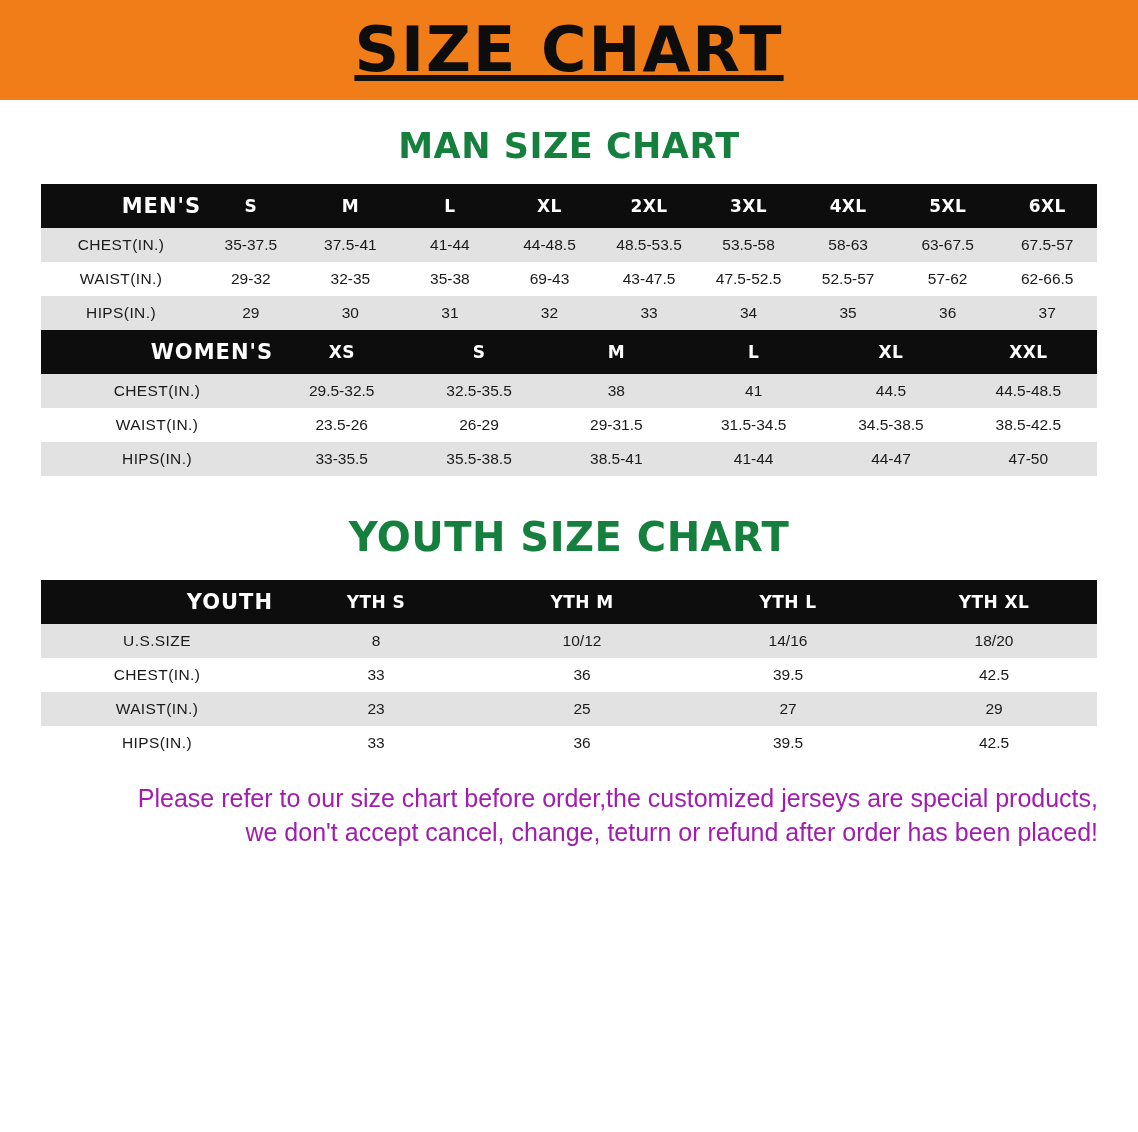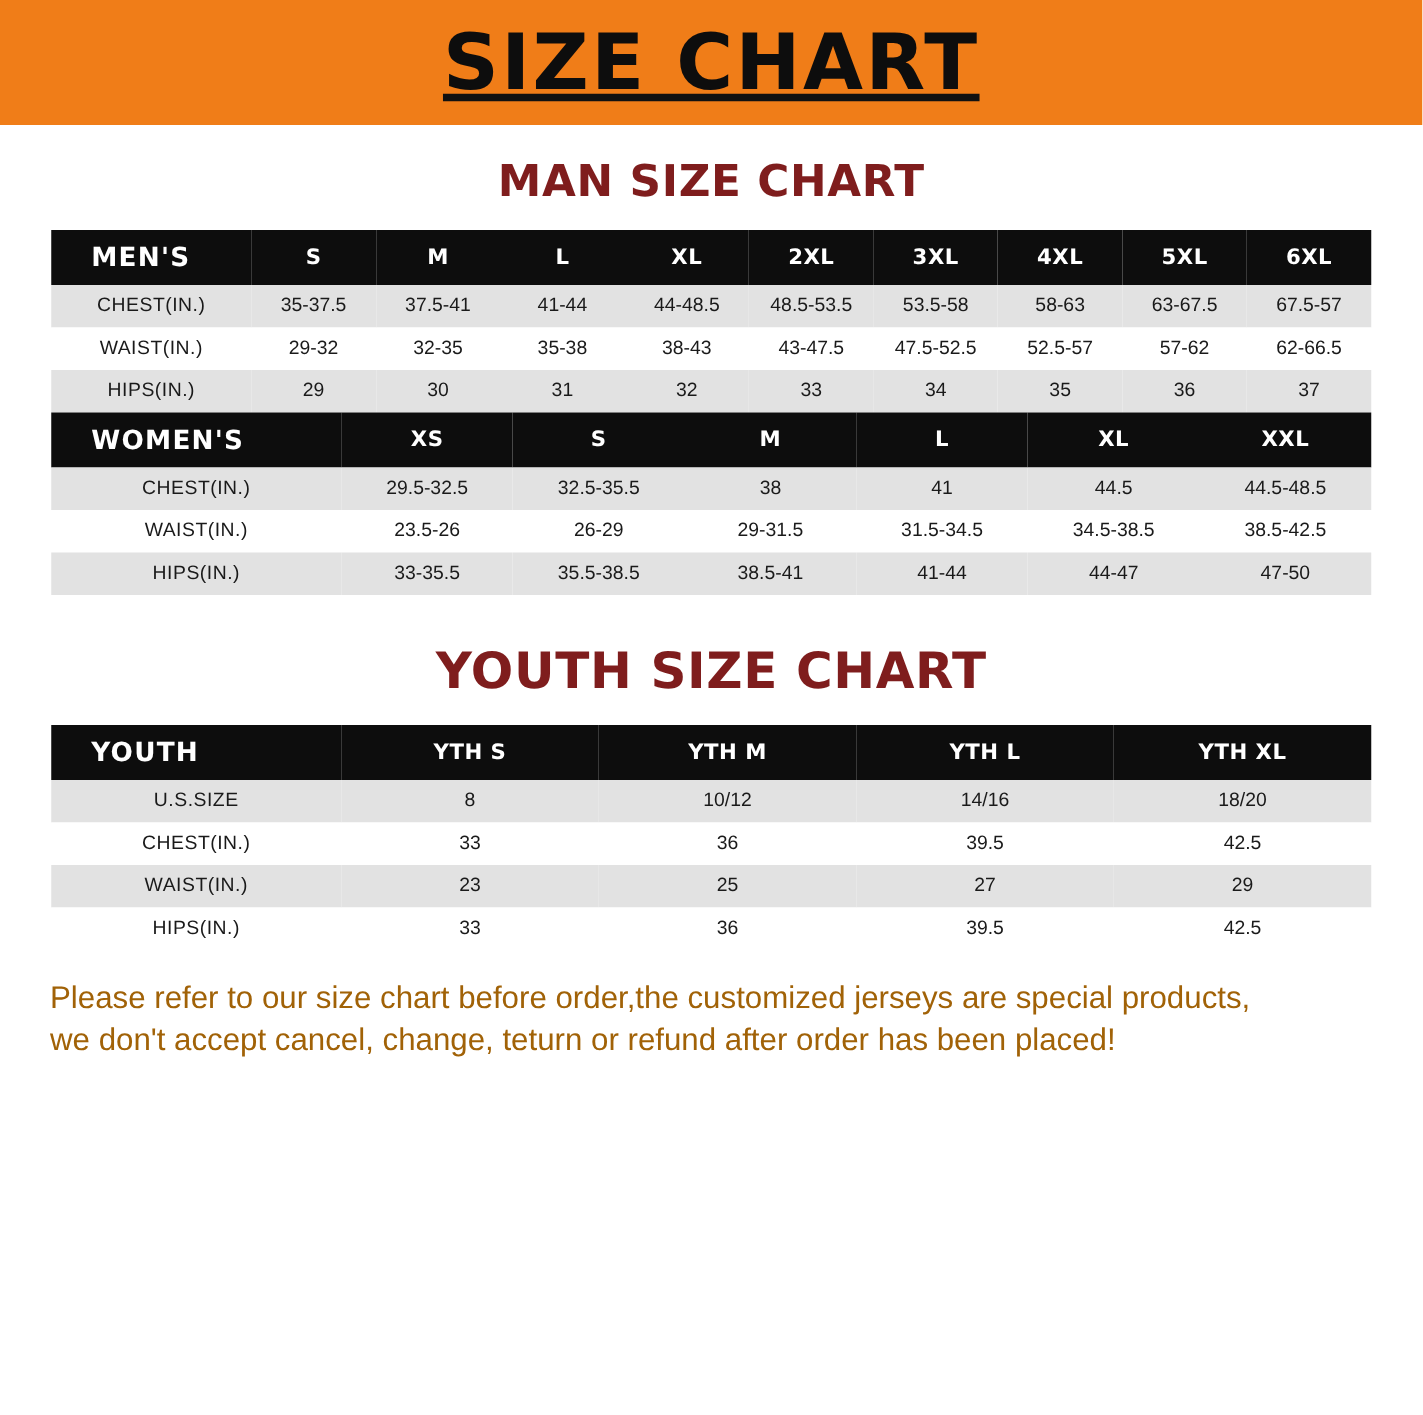--- a/index.html
+++ b/index.html
@@ -36,21 +36,21 @@
     font-size: 62px;
     letter-spacing: 2px;
     color: #0d0d0d;
     line-height: 1;
   }
   
   .section-heading {
     text-align: center;
     font-family: "DejaVu Sans", sans-serif;
     font-weight: bold;
-    color: #7f1d1d;
+    color: #15803d;
     letter-spacing: 0.5px;
   }
   .h-man { font-size: 35px; margin-top: 26px; margin-bottom: 18px; }
   .h-women { font-size: 35px; margin-top: 30px; margin-bottom: 20px; }
   .h-youth { font-size: 40px; margin-top: 38px; margin-bottom: 20px; }
 
   
   .tbl-wrap {
     margin: 0 41px;
   }
@@ -63,21 +63,21 @@
     background: #0d0d0d;
     color: #ffffff;
     font-family: "DejaVu Sans", sans-serif;
     font-weight: bold;
     padding: 10px 0;
     text-align: center;
     font-size: 17px;
     letter-spacing: 0.4px;
   }
   table.size thead th.rowlabel {
-    text-align: left;
+    text-align: right;
     padding-left: 32px;
     font-size: 21px;
     letter-spacing: 1px;
   }
   table.size tbody td {
     text-align: center;
     font-size: 15.5px;
     color: #1a1a1a;
     padding: 8px 0;
     font-family: "Liberation Sans", sans-serif;
@@ -106,25 +106,25 @@
   .youth thead th { font-size: 21px; padding: 16px 0; }
   .youth thead th.rowlabel { font-size: 24px; }
   .youth tbody td { font-size: 17px; padding: 14px 0; }
   .youth tbody td.rowlabel { font-size: 17px; }
   .youth col.c0 { width: 232px; }
   .youth col.cx { width: 206px; }
 
   
   .note {
     margin: 22px 40px 0 40px;
-    color: #a16207;
+    color: #a21caf;
     font-family: "Liberation Sans", sans-serif;
     font-size: 25px;
     line-height: 1.35;
-    text-align: left;
+    text-align: right;
   }
   .note div { white-space: nowrap; }
 </style>
 </head>
 <body>
 
 <div class="page">
 
   <div class="banner">
     <div class="banner-title">SIZE CHART</div>
@@ -170,21 +170,21 @@
           <td>53.5-58</td>
           <td>58-63</td>
           <td>63-67.5</td>
           <td>67.5-57</td>
         </tr>
         <tr class="plain">
           <td class="rowlabel">WAIST(IN.)</td>
           <td>29-32</td>
           <td>32-35</td>
           <td>35-38</td>
-          <td>38-43</td>
+          <td>69-43</td>
           <td>43-47.5</td>
           <td>47.5-52.5</td>
           <td>52.5-57</td>
           <td>57-62</td>
           <td>62-66.5</td>
         </tr>
         <tr class="shade">
           <td class="rowlabel">HIPS(IN.)</td>
           <td>29</td>
           <td>30</td>

